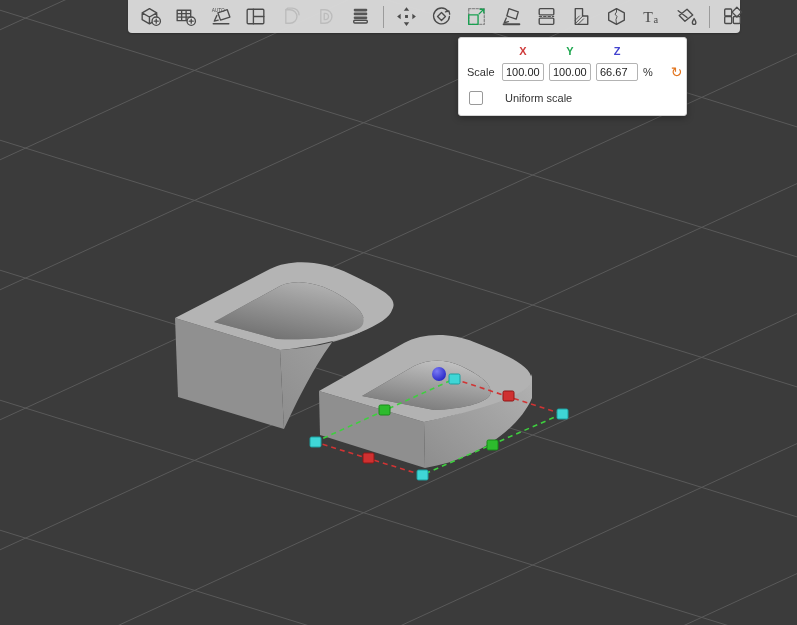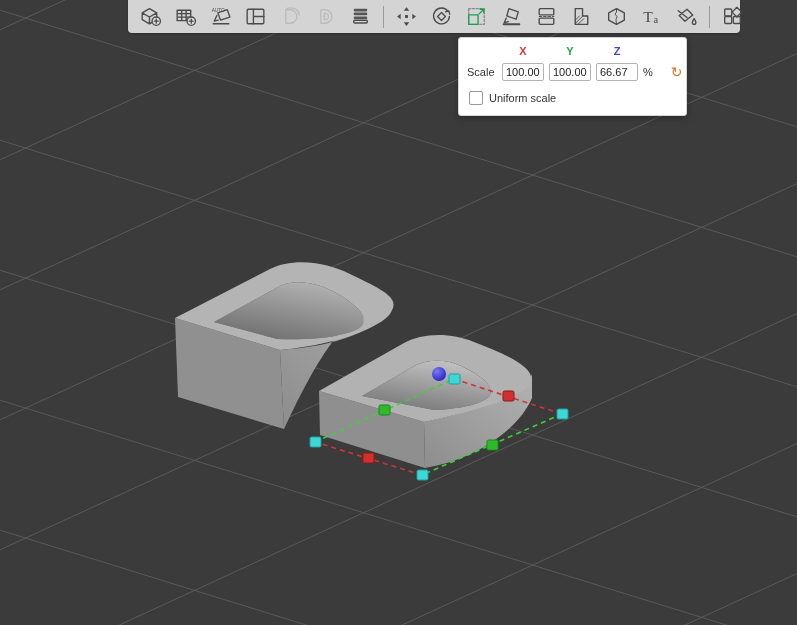--- a/index.html
+++ b/index.html
@@ -42,21 +42,21 @@
   .axhdr{text-align:center;font-weight:bold;}
   .ax-x{color:#cf3a3a;} .ax-y{color:#1fa750;} .ax-z{color:#4343cf;}
   .rlabel{color:#333;}
   input.num{
     width:100%;height:16px;border:1px solid #b3b3b3;border-radius:2px;
     font-family:"Liberation Sans",sans-serif;font-size:11px;color:#222;
     padding:8px 3px;box-sizing:border-box;background:#fff;
   }
   .unit{color:#333;}
   .reset{color:#e2751f;font-size:14px;line-height:12px;cursor:pointer;text-align:center;}
-  .cbrow{display:flex;align-items:center;gap:6px;margin-top:10px;margin-left:2px;}
+  .cbrow{display:flex;align-items:center;gap:22px;margin-top:10px;margin-left:2px;}
   .cb{width:12px;height:12px;border:1px solid #999;border-radius:2px;background:#fff;
       display:inline-block;cursor:pointer;}
 </style>
 </head>
 <body>
 
 <svg id="scene" width="797" height="625" viewBox="0 0 797 625">
   <defs>
     <linearGradient id="gBigSide" x1="0" y1="1" x2="1" y2="0">
       <stop offset="0" stop-color="#8d8d8d"></stop>

